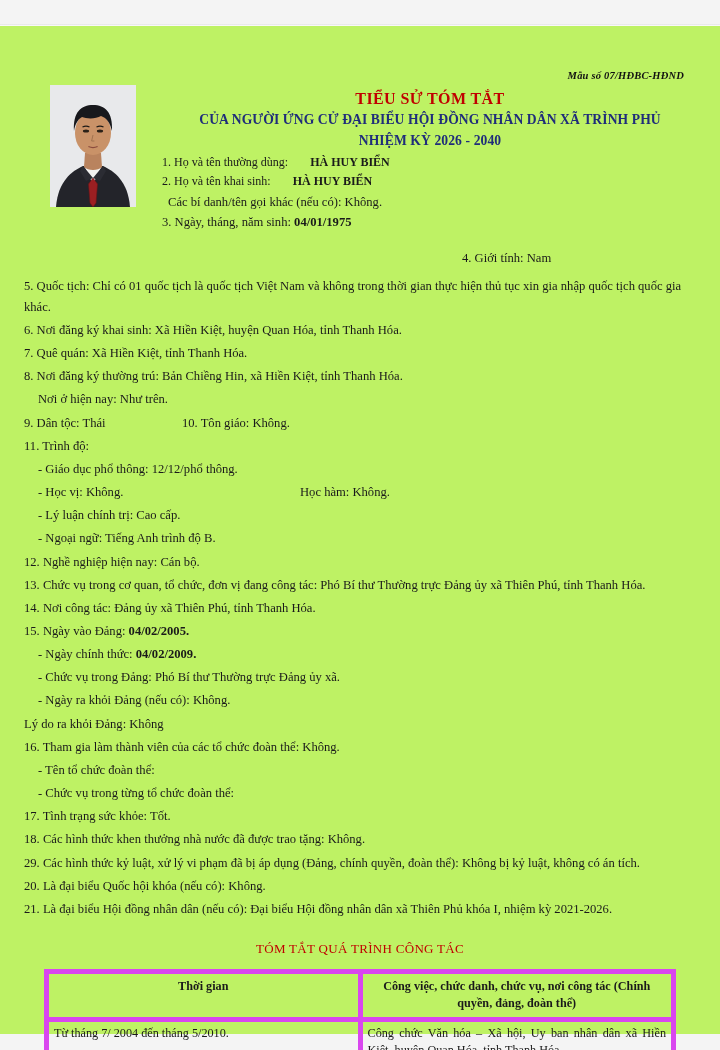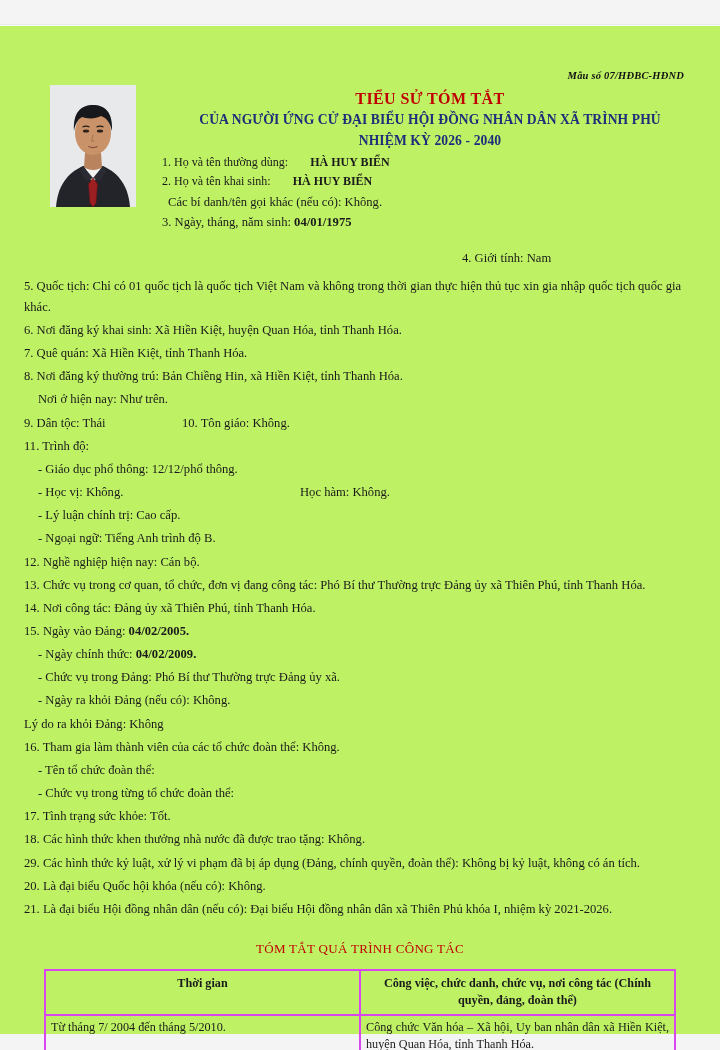--- a/index.html
+++ b/index.html
@@ -151,21 +151,21 @@
   }
 
   table.work {
     border-collapse: collapse;
     width: 632px;
     margin: 0 auto;
     table-layout: fixed;
   }
   table.work th,
   table.work td {
-    border: 2px solid #d946ef;
+    border: 5px solid #d946ef;
     font-size: 12.2px;
     line-height: 1.42;
     padding: 3px 5px;
     vertical-align: top;
   }
   table.work th {
     text-align: center;
     font-weight: bold;
     padding: 4px 5px;
   }

